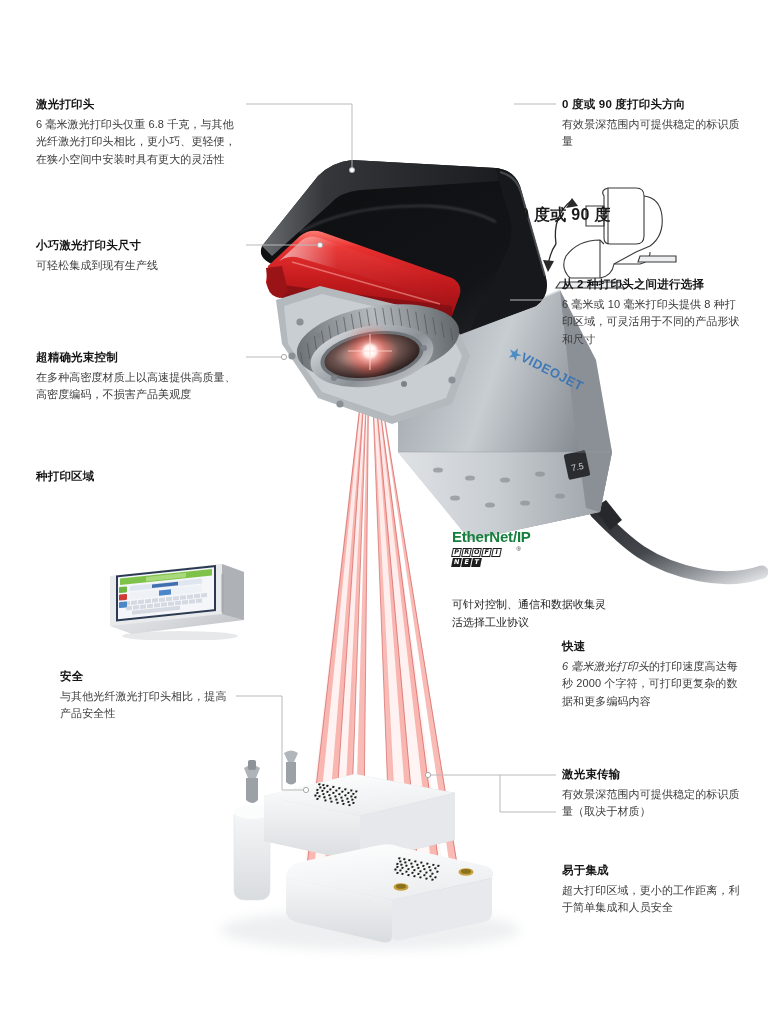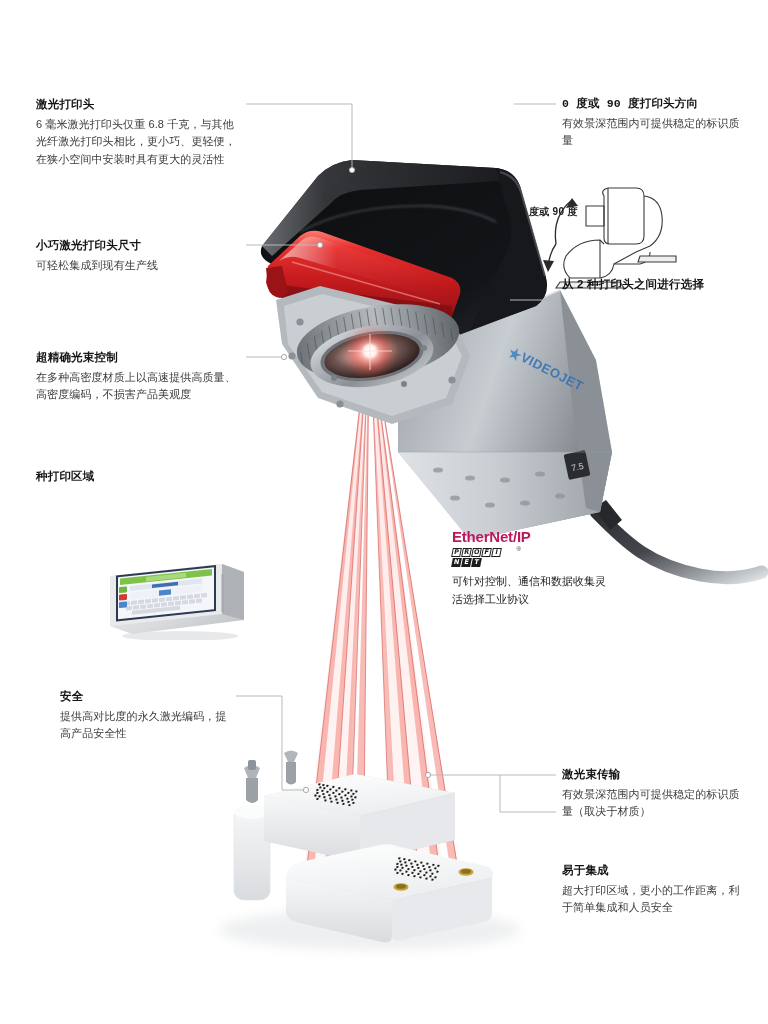--- a/index.html
+++ b/index.html
@@ -47,34 +47,34 @@
   #device-stage {
     position: absolute;
     left: 0; top: 0;
     width: 768px; height: 1024px;
     pointer-events: none;
   }
 
   
   .inset-label {
     position: absolute;
-    font-size: 10px;
+    font-size: 16px;
     font-weight: bold;
     color: #1a1a1a;
     letter-spacing: .3px;
     white-space: nowrap;
   }
 
   
   .proto-block { position: absolute; }
   .ethernet-ip {
     font-family: "Liberation Sans", sans-serif;
     font-weight: bold;
     font-size: 15px;
-    color: #be185d;
+    color: #15803d;
     letter-spacing: -.2px;
     white-space: nowrap;
   }
   .profinet {
     margin-top: 3px;
     position: relative;
     width: 62px;
     height: 22px;
   }
   .pf-row {
@@ -644,34 +644,39 @@
 
   <div class="callout left" style="left:36px; top:237px; width:208px;">
     <div class="c-title">小巧激光打印头尺寸</div>
     <div class="c-body">可轻松集成到现有生产线</div>
   </div>
 
   <div class="callout left" style="left:36px; top:468px; width:208px;">
     <div class="c-title">种打印区域</div>
   </div>
 
-  <div class="callout left" style="left:60px; top:688px; width:176px;">
+  <div class="callout left" style="left:60px; top:668px; width:176px;">
     <div class="c-title">安全</div>
-    <div class="c-body">提供高对比度的永久激光编码，提高产品安全性</div>
-  </div>
-
-  <div class="callout right" style="left:562px; top:96px; width:182px;font-family:Liberation Mono, monospace;">
+    <div class="c-body">与其他光纤激光打印头相比，提高产品安全性</div>
+  </div>
+
+  <div class="callout right" style="left:562px; top:96px; width:182px;">
     <div class="c-title">0 度或 90 度打印头方向</div>
     <div class="c-body">有效景深范围内可提供稳定的标识质量</div>
   </div>
 
   <div class="callout right" style="left:562px; top:276px; width:184px;">
     <div class="c-title">从 2 种打印头之间进行选择</div>
-  </div>
-
+    <div class="c-body">6 毫米或 10 毫米打印头提供 8 种打印区域，可灵活用于不同的产品形状和尺寸</div>
+  </div>
+
+  <div class="callout right" style="left:562px; top:638px; width:184px;">
+    <div class="c-title">快速</div>
+    <div class="c-body"><span class="ital">6 毫米激光打印头</span><span>的打印速度高达每秒 2000 个字符，可打印更复杂的数据和更多编码内容</span></div>
+  </div>
 
   <div class="callout right" style="left:562px; top:766px; width:188px;">
     <div class="c-title">激光束传输</div>
     <div class="c-body">有效景深范围内可提供稳定的标识质量（取决于材质）</div>
   </div>
 
   <div class="callout right" style="left:562px; top:862px; width:188px;">
     <div class="c-title">易于集成</div>
     <div class="c-body">超大打印区域，更小的工作距离，利于简单集成和人员安全</div>
   </div>
@@ -688,16 +693,16 @@
           <span class="pf-cell inv">F</span>
           <span class="pf-cell inv">I</span>
       </div>
       <div class="pf-row">
         <span class="pf-cell">N</span>
           <span class="pf-cell">E</span>
           <span class="pf-cell">T</span>
       </div>
       <span class="pf-reg">®</span>
     </div>
-    <div class="c-body" style="margin-top:3px; font-size:11px; line-height:1.62; text-align:left; width:160px;">可针对控制、通信和数据收集灵活选择工业协议</div>
+    <div class="c-body" style="margin-top:26px; font-size:11px; line-height:1.62; text-align:left; width:160px;">可针对控制、通信和数据收集灵活选择工业协议</div>
   </div>
 
 </div>
 
 </body></html>

